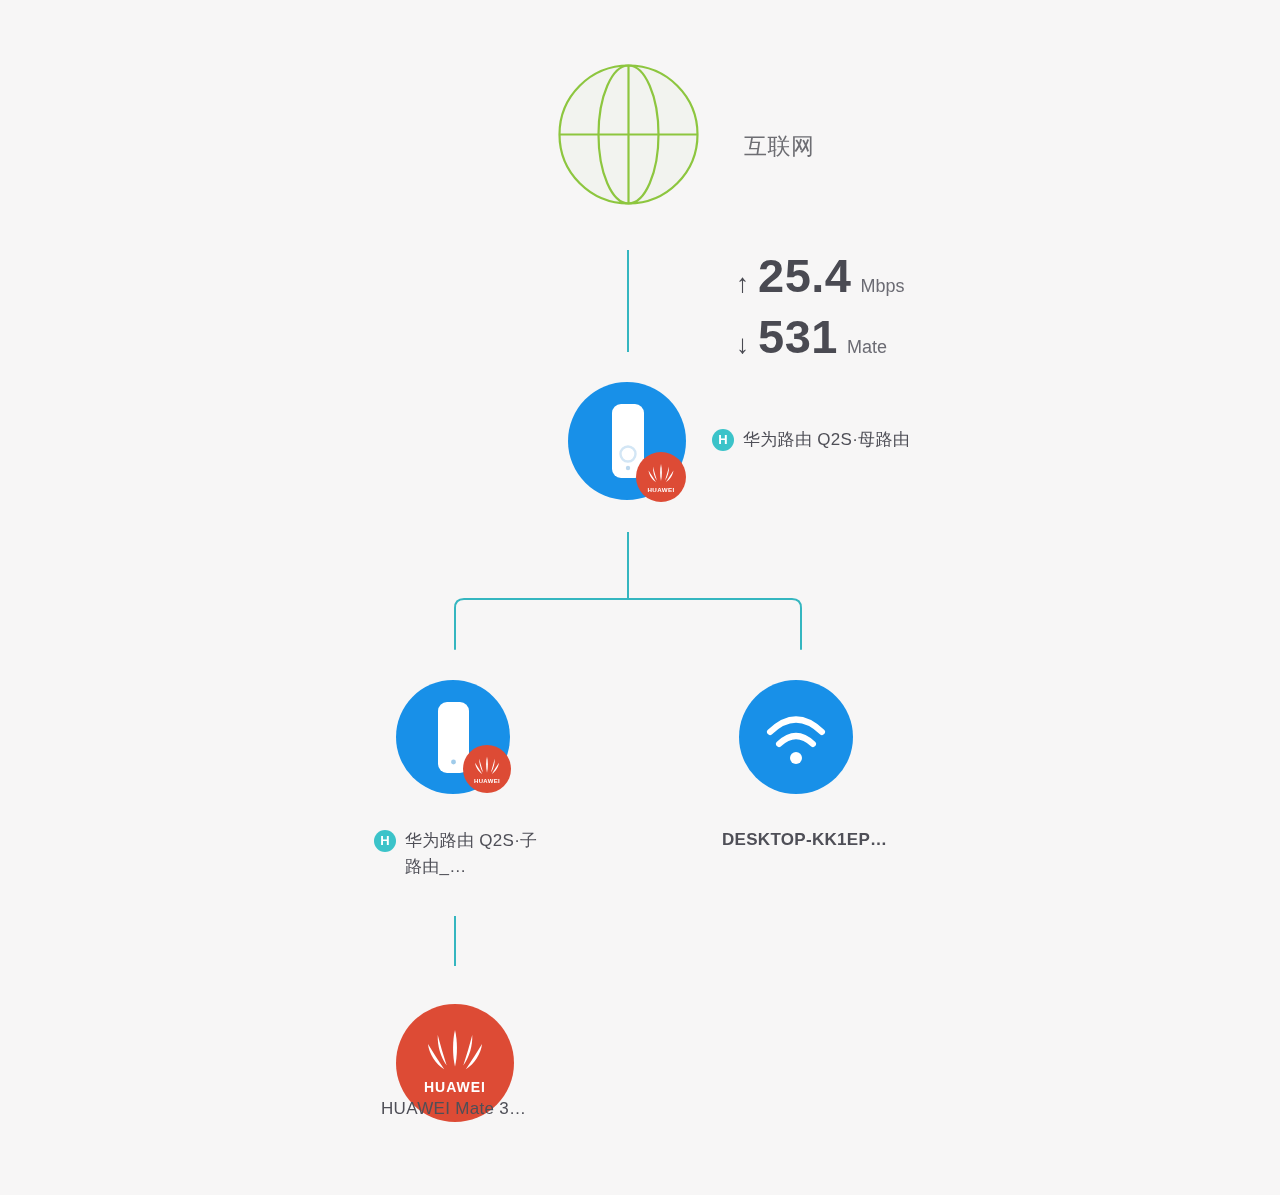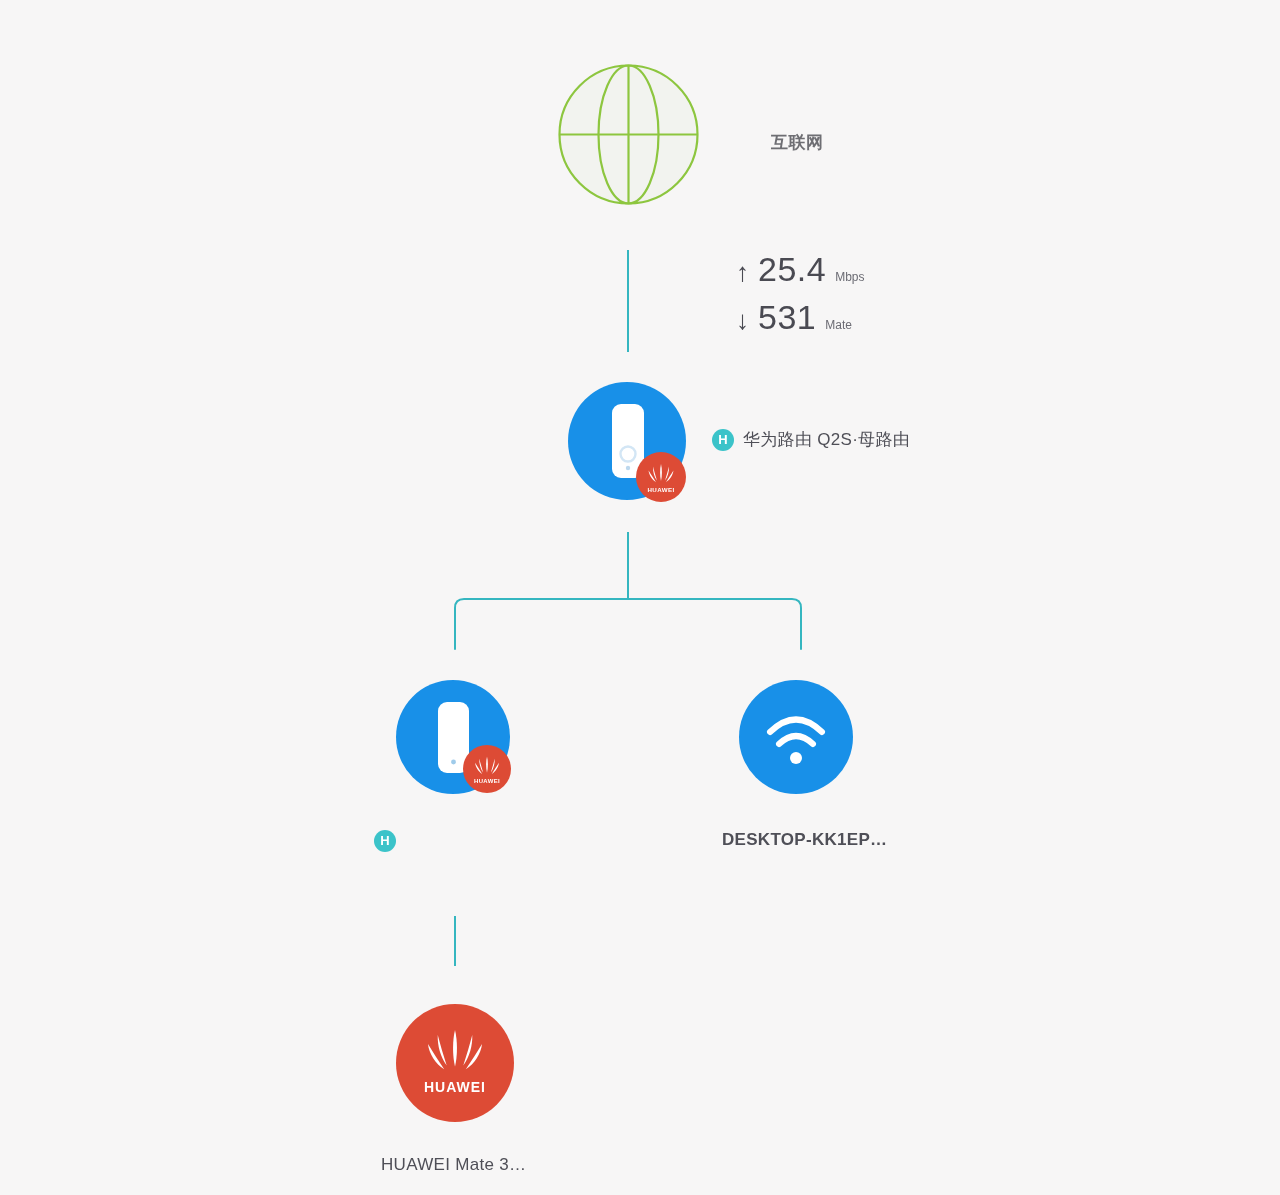--- a/index.html
+++ b/index.html
@@ -24,27 +24,26 @@
   
   .globe-node {
     left: 556px;
     top: 62px;
     width: 145px;
     height: 145px;
   }
   .globe-node svg { display: block; }
   .internet-label {
     position: absolute;
-    left: 771px;
+    left: 744px;
     top: 131px;
-    font-size: 17px;
+    font-size: 23px;
     color: #6e6e73;
     letter-spacing: .5px;
     white-space: nowrap;
-    font-weight: bold;
   }
   
   .speed-block {
     position: absolute;
     left: 736px;
     top: 252px;
     color: #4a4a52;
   }
   .speed-row {
     display: flex;
@@ -52,26 +51,26 @@
     line-height: 1;
     margin-bottom: 14px;
   }
   .speed-arrow {
     font-size: 26px;
     font-weight: 300;
     margin-right: 9px;
     color: #4a4a52;
   }
   .speed-value {
-    font-size: 34px;
-    font-weight: 400;
+    font-size: 47px;
+    font-weight: 700;
     letter-spacing: .5px;
   }
   .speed-unit {
-    font-size: 12px;
+    font-size: 18px;
     margin-left: 9px;
     color: #6b6b73;
   }
   
   .link {
     position: absolute;
     background: #35b6c0;
   }
   .link-v {
     width: 2px;
@@ -128,21 +127,21 @@
     align-items: flex-start;
   }
   .label-desktop {
     left: 722px;
     top: 827px;
     white-space: nowrap;
     font-weight: bold;
   }
   .label-phone {
     left: 381px;
-    top: 1152px;
+    top: 1096px;
     white-space: nowrap;
   }
   .h-chip {
     width: 22px;
     height: 22px;
     border-radius: 50%;
     background: #3bc3c9;
     color: #ffffff;
     font-size: 13px;
     font-weight: bold;
@@ -229,20 +228,21 @@
         <path d="M18.8 14.2c-1.4 4.6-1.2 10.4.6 14.6-.3-5.2-.6-10.3-.6-14.6z" transform="rotate(-13 19 22)"></path>
         <path d="M31.2 14.2c1.4 4.6 1.2 10.4-.6 14.6.3-5.2.6-10.3.6-14.6z" transform="rotate(13 31 22)"></path>
         <path d="M12.6 18.6c.4 4.4 3.4 9.2 7.4 11.6-2.6-4-5.4-8.2-7.4-11.6z"></path>
         <path d="M37.4 18.6c-.4 4.4-3.4 9.2-7.4 11.6 2.6-4 5.4-8.2 7.4-11.6z"></path>
       </g>
       <text x="25" y="40" font-family="Liberation Sans, sans-serif" font-size="6.2" font-weight="bold" fill="#ffffff" text-anchor="middle" letter-spacing="0.4">HUAWEI</text>
     </svg>
   </div>
   <div class="node-label label-child-router">
     <span class="h-chip">H</span>
+    <span class="label-text">华为路由 Q2S·子路由_…</span>
   </div>
 
   <div class="disc disc-blue wifi-node">
     <svg viewBox="0 0 114 114">
       <g fill="none" stroke="#ffffff" stroke-width="6" stroke-linecap="round">
         <path d="M31 52 Q57 27 83 52"></path>
         <path d="M40 64 Q57 48 74 64"></path>
       </g>
       <circle cx="57" cy="78" r="6" fill="#ffffff"></circle>
     </svg>

